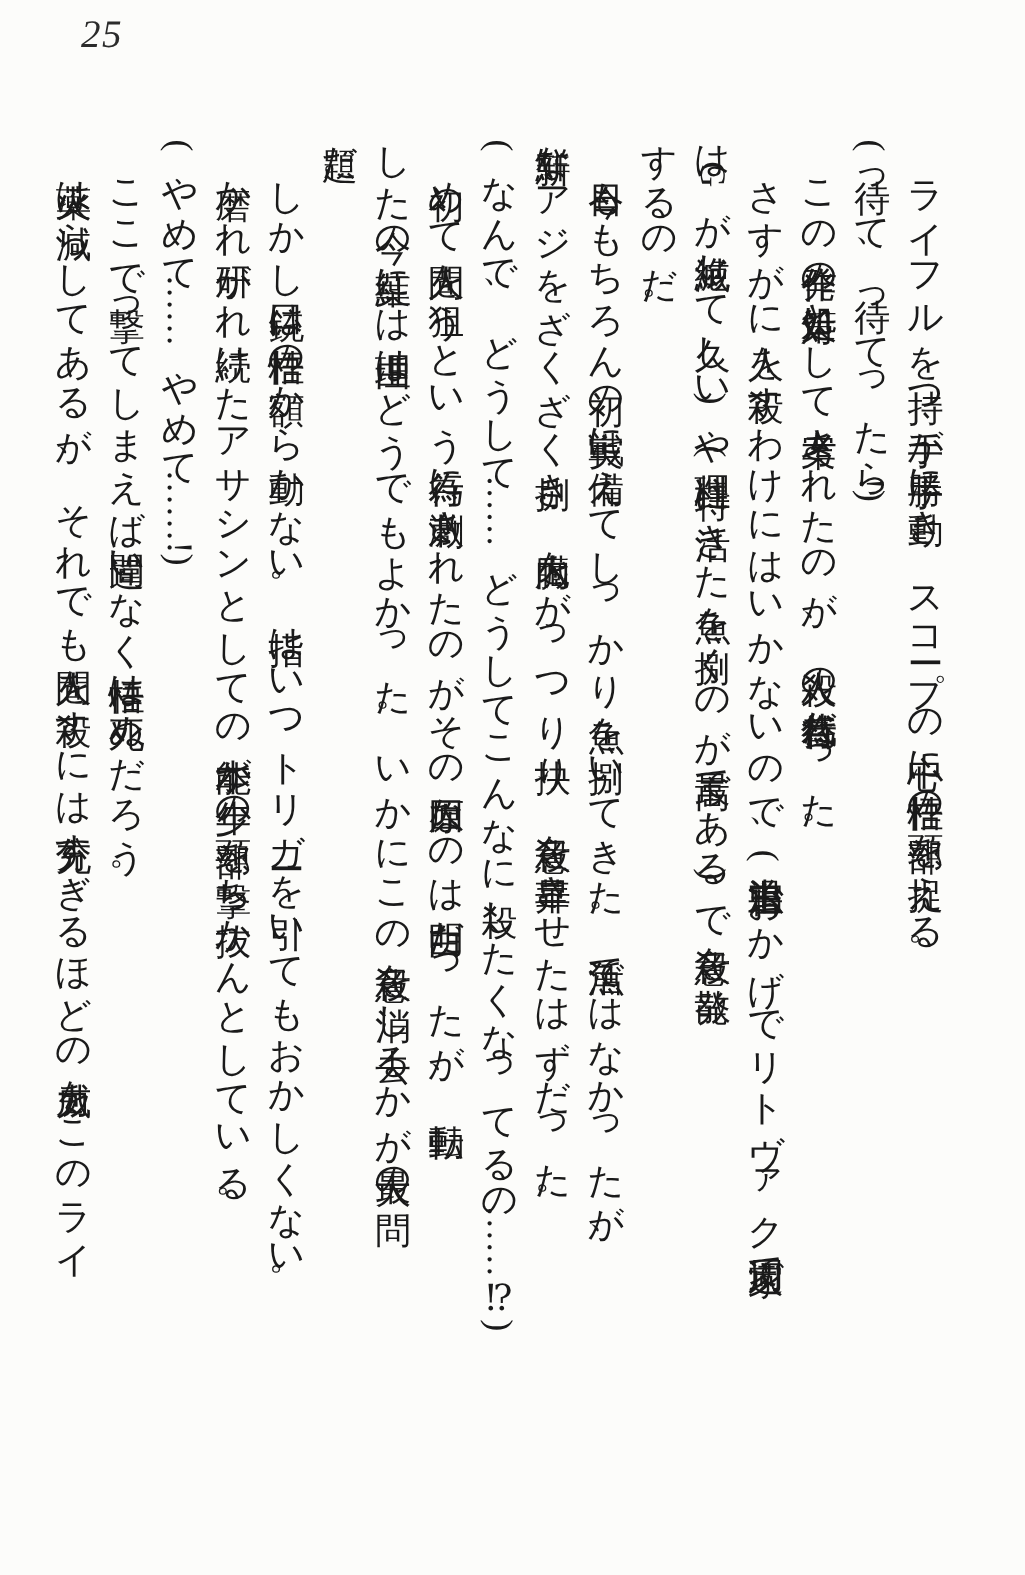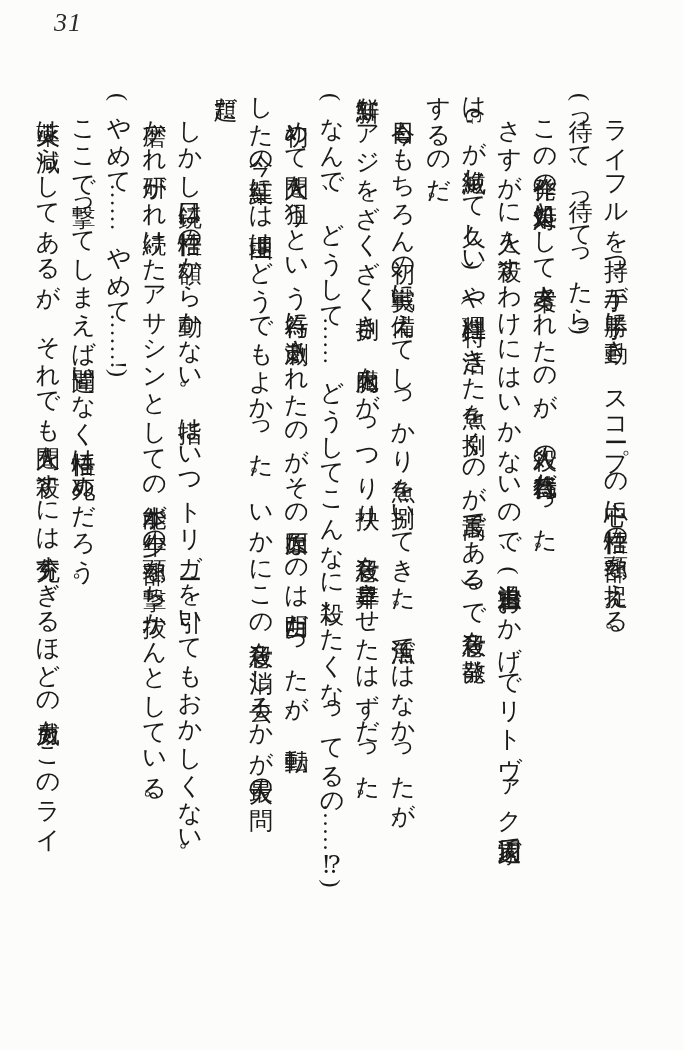--- a/index.html
+++ b/index.html
@@ -45,21 +45,21 @@
     margin: 0;
   }
   .indent-full { text-indent: 24px; }
   .indent-half { text-indent: 13px; }
   .indent-none { text-indent: 0; }
 </style>
 </head>
 <body style="background: rgb(252, 252, 250);">
 
 <div class="page">
-  <div class="page-number">31</div>
+  <div class="page-number">25</div>
   <div class="text-area" id="text-area" style="color: rgb(26, 26, 26);">
       <div class="text-line indent-full">ライフルを持つ手が勝手に動き、スコープの中心に桂悟の頭部を捉える。</div>
       <div class="text-line indent-half">(待って、待ってったら!)</div>
       <div class="text-line indent-full">この発作の対処策として考案されたのが、殺人の代替行為だった。</div>
       <div class="text-line indent-full">さすがに人を殺すわけにはいかないので、害虫退治(おかげでリトヴァク家周辺で</div>
       <div class="text-line indent-none">はGが絶滅して久しい)や料理(特に活きた魚を捌くのが最高である)で殺意を発散</div>
       <div class="text-line indent-none">するのだ。</div>
       <div class="text-line indent-full">今日ももちろん初の実戦に備えてしっかり魚を捌いてきた。活魚ではなかったが、</div>
       <div class="text-line indent-none">新鮮なアジをざくざく捌き、内臓をがっつり抉り、殺意を昇華させたはずだった。</div>
       <div class="text-line indent-half">(なんで、どうして……どうしてこんなに殺したくなってるの……⁉)</div>

